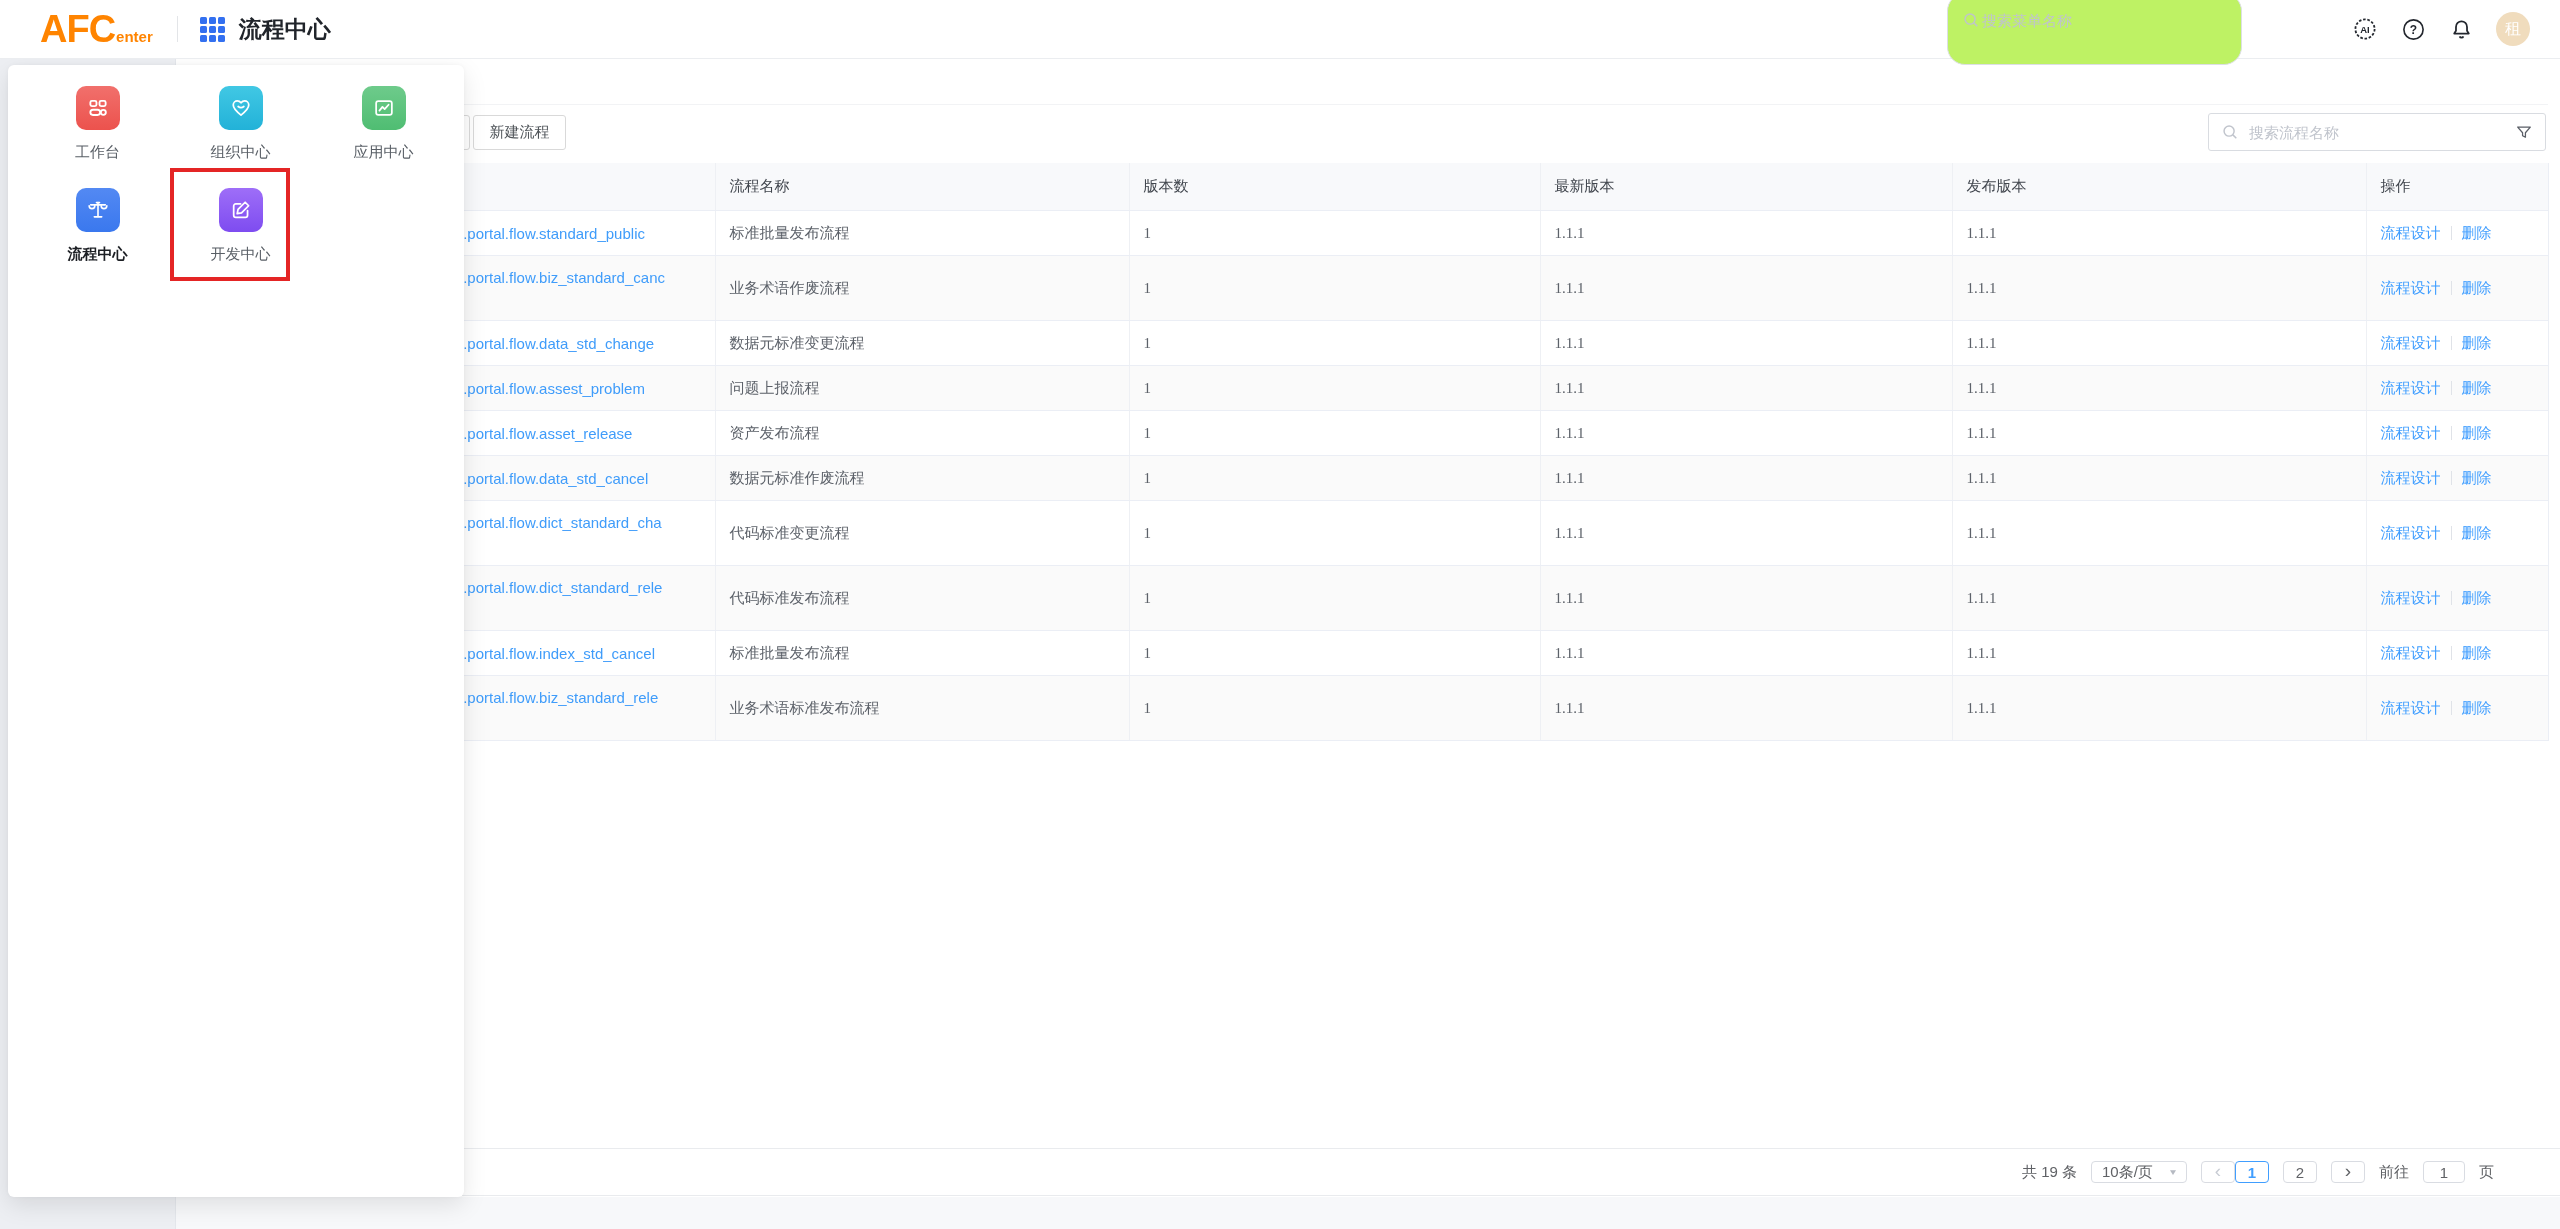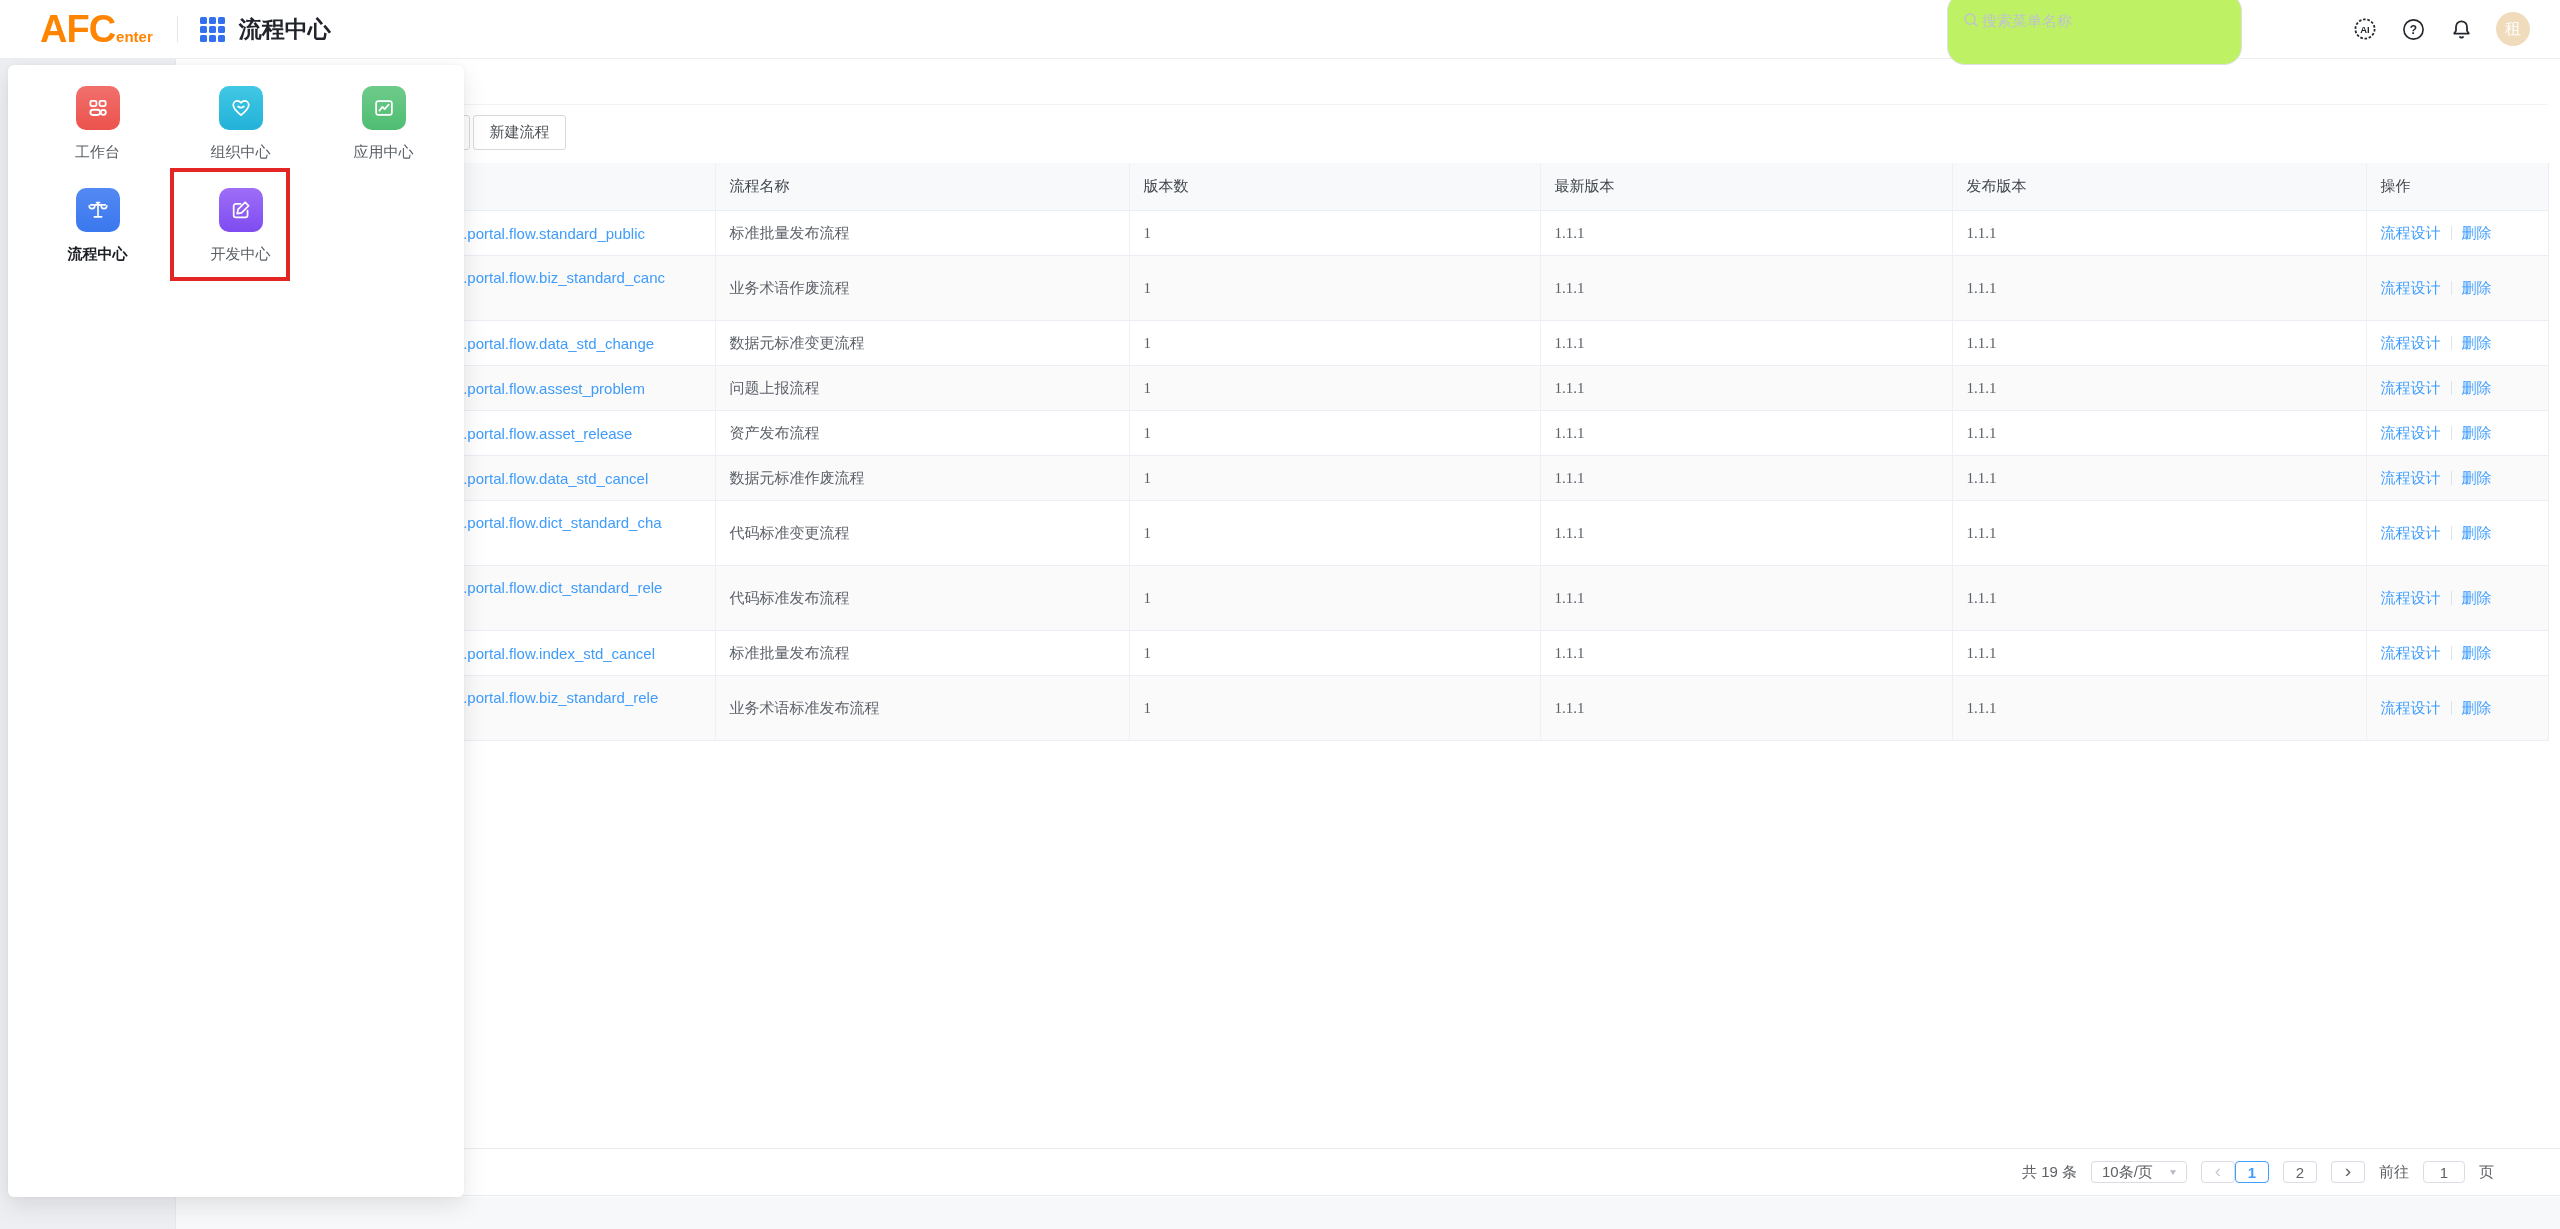--- a/index.html
+++ b/index.html
@@ -146,20 +146,34 @@
   </div>
 
   <div class="side-strip"></div>
   <div class="content"></div>
   <div class="tab-line"></div>
   <div class="tab-active"></div>
 
   <div class="btn btn-hidden"></div>
   <div class="btn btn-new">新建流程</div>
 
+  <div class="flow-search">
+    <span>
+      <svg width="18" height="18" viewBox="0 0 20 20" fill="none" stroke="#c0c4cc" stroke-width="1.6">
+        <circle cx="9" cy="9" r="5.6"></circle>
+          <line x1="13.2" y1="13.2" x2="17" y2="17"></line>
+      </svg>
+    </span>
+    <input placeholder="搜索流程名称" style="">
+    <span>
+      <svg width="18" height="18" viewBox="0 0 20 20" fill="none" stroke="#5a5e66" stroke-width="1.4" stroke-linejoin="round">
+        <path d="M3 4.5h14l-5.4 6.3v4.9l-3.2-1.6v-3.3z"></path>
+      </svg>
+    </span>
+  </div>
 
   <table class="flow">
     <colgroup>
       <col style="width:295px">
         <col style="width:414px">
         <col style="width:411px">
       <col style="width:412px">
         <col style="width:414px">
         <col style="width:182px">
     </colgroup>

